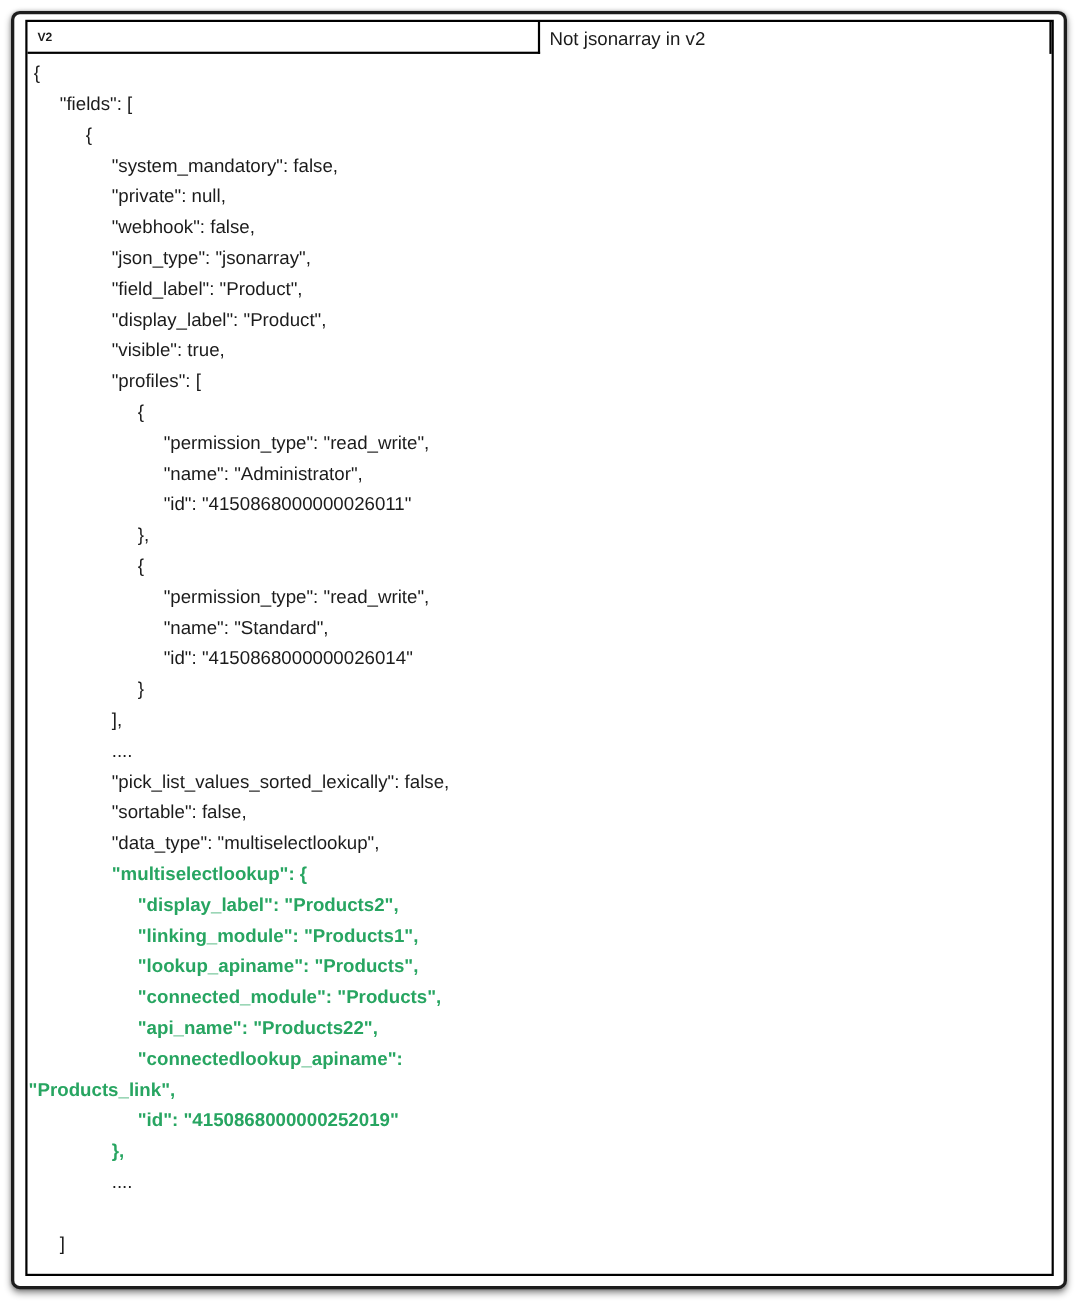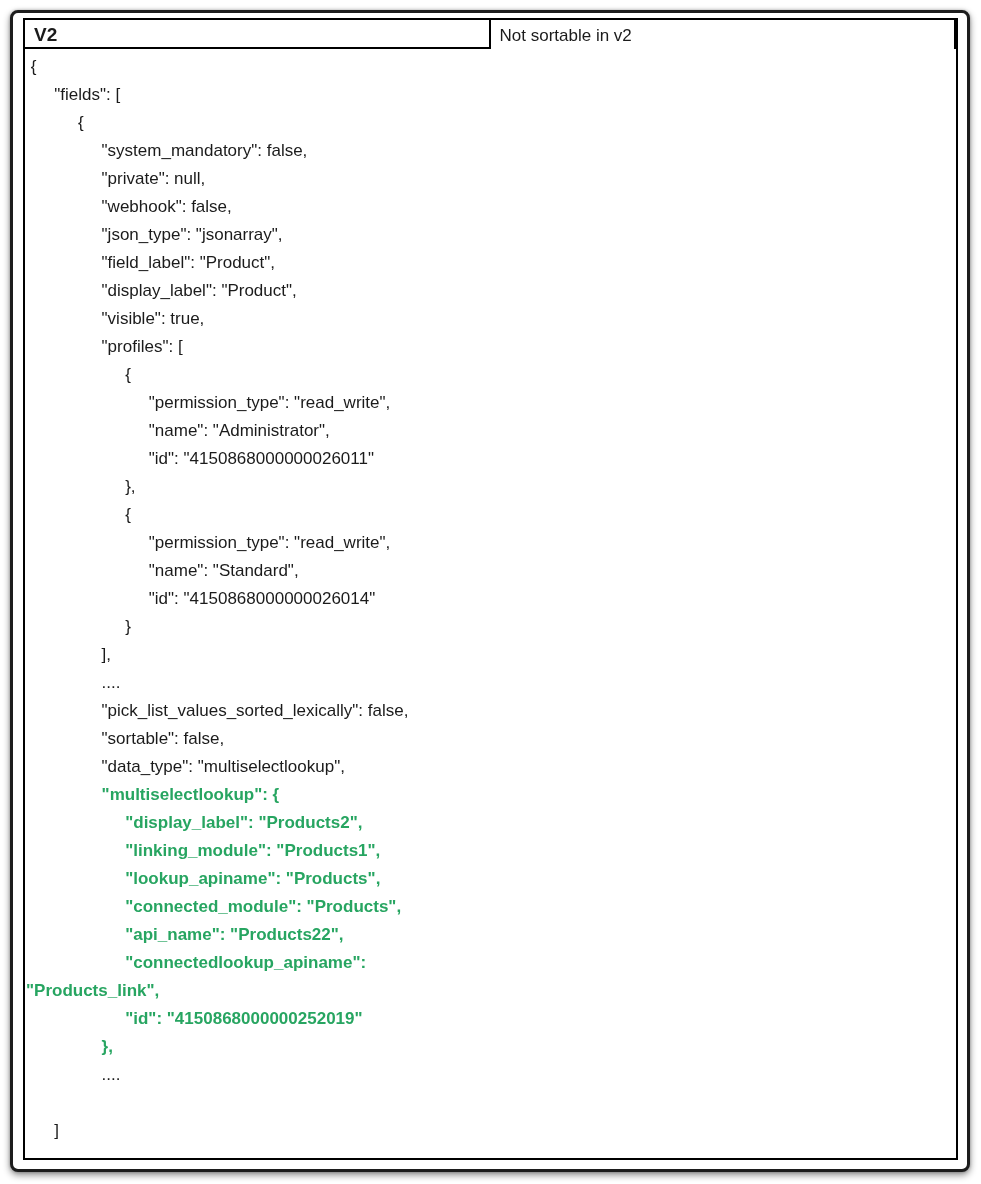--- a/index.html
+++ b/index.html
@@ -37,21 +37,21 @@
   }
   .cell {
     box-sizing: border-box;
     overflow: hidden;
   }
   .col-left {
     border-right: 2px solid #000000;
   }
   .th {
     font-weight: 700;
-    font-size: 19px;
+    font-size: 11px;
     line-height: 25px;
     padding: 2px 8px 0 9px;
     border-bottom: 2px solid #000000;
   }
   .td {
     font-size: 17px;
     padding-top: 3px;
   }
   .td-left {
     padding-left: 9px;
@@ -76,21 +76,21 @@
 
 <div class="frame">
   <div class="table">
 
     <div class="cell th col-left">
       <span>V2</span>
     </div>
 
 
     <div class="cell td td-left col-left">
-      <span>Not sortable in v2</span>
+      <span>Not jsonarray in v2</span>
     </div>
 
     <div class="cell td">
       <div class="code"><div class="code-line"> {</div><div class="code-line">      "fields": [</div><div class="code-line">           {</div><div class="code-line">                "system_mandatory": false,</div><div class="code-line">                "private": null,</div><div class="code-line">                "webhook": false,</div><div class="code-line">                "json_type": "jsonarray",</div><div class="code-line">                "field_label": "Product",</div><div class="code-line">                "display_label": "Product",</div><div class="code-line">                "visible": true,</div><div class="code-line">                "profiles": [</div><div class="code-line">                     {</div><div class="code-line">                          "permission_type": "read_write",</div><div class="code-line">                          "name": "Administrator",</div><div class="code-line">                          "id": "4150868000000026011"</div><div class="code-line">                     },</div><div class="code-line">                     {</div><div class="code-line">                          "permission_type": "read_write",</div><div class="code-line">                          "name": "Standard",</div><div class="code-line">                          "id": "4150868000000026014"</div><div class="code-line">                     }</div><div class="code-line">                ],</div><div class="code-line">                ....</div><div class="code-line">                "pick_list_values_sorted_lexically": false,</div><div class="code-line">                "sortable": false,</div><div class="code-line">                "data_type": "multiselectlookup",</div><div class="code-line green" style="color: rgb(39, 165, 97);">                "multiselectlookup": {</div><div class="code-line green" style="color: rgb(39, 165, 97);">                     "display_label": "Products2",</div><div class="code-line green" style="color: rgb(39, 165, 97);">                     "linking_module": "Products1",</div><div class="code-line green" style="color: rgb(39, 165, 97);">                     "lookup_apiname": "Products",</div><div class="code-line green" style="color: rgb(39, 165, 97);">                     "connected_module": "Products",</div><div class="code-line green" style="color: rgb(39, 165, 97);">                     "api_name": "Products22",</div><div class="code-line green" style="color: rgb(39, 165, 97);">                     "connectedlookup_apiname":</div><div class="code-line green" style="color: rgb(39, 165, 97);">"Products_link",</div><div class="code-line green" style="color: rgb(39, 165, 97);">                     "id": "4150868000000252019"</div><div class="code-line green" style="color: rgb(39, 165, 97);">                },</div><div class="code-line">                ....</div><div class="code-line"></div><div class="code-line">      ]</div></div>
     </div>
 
   </div>
 </div>
 
 </body></html>

